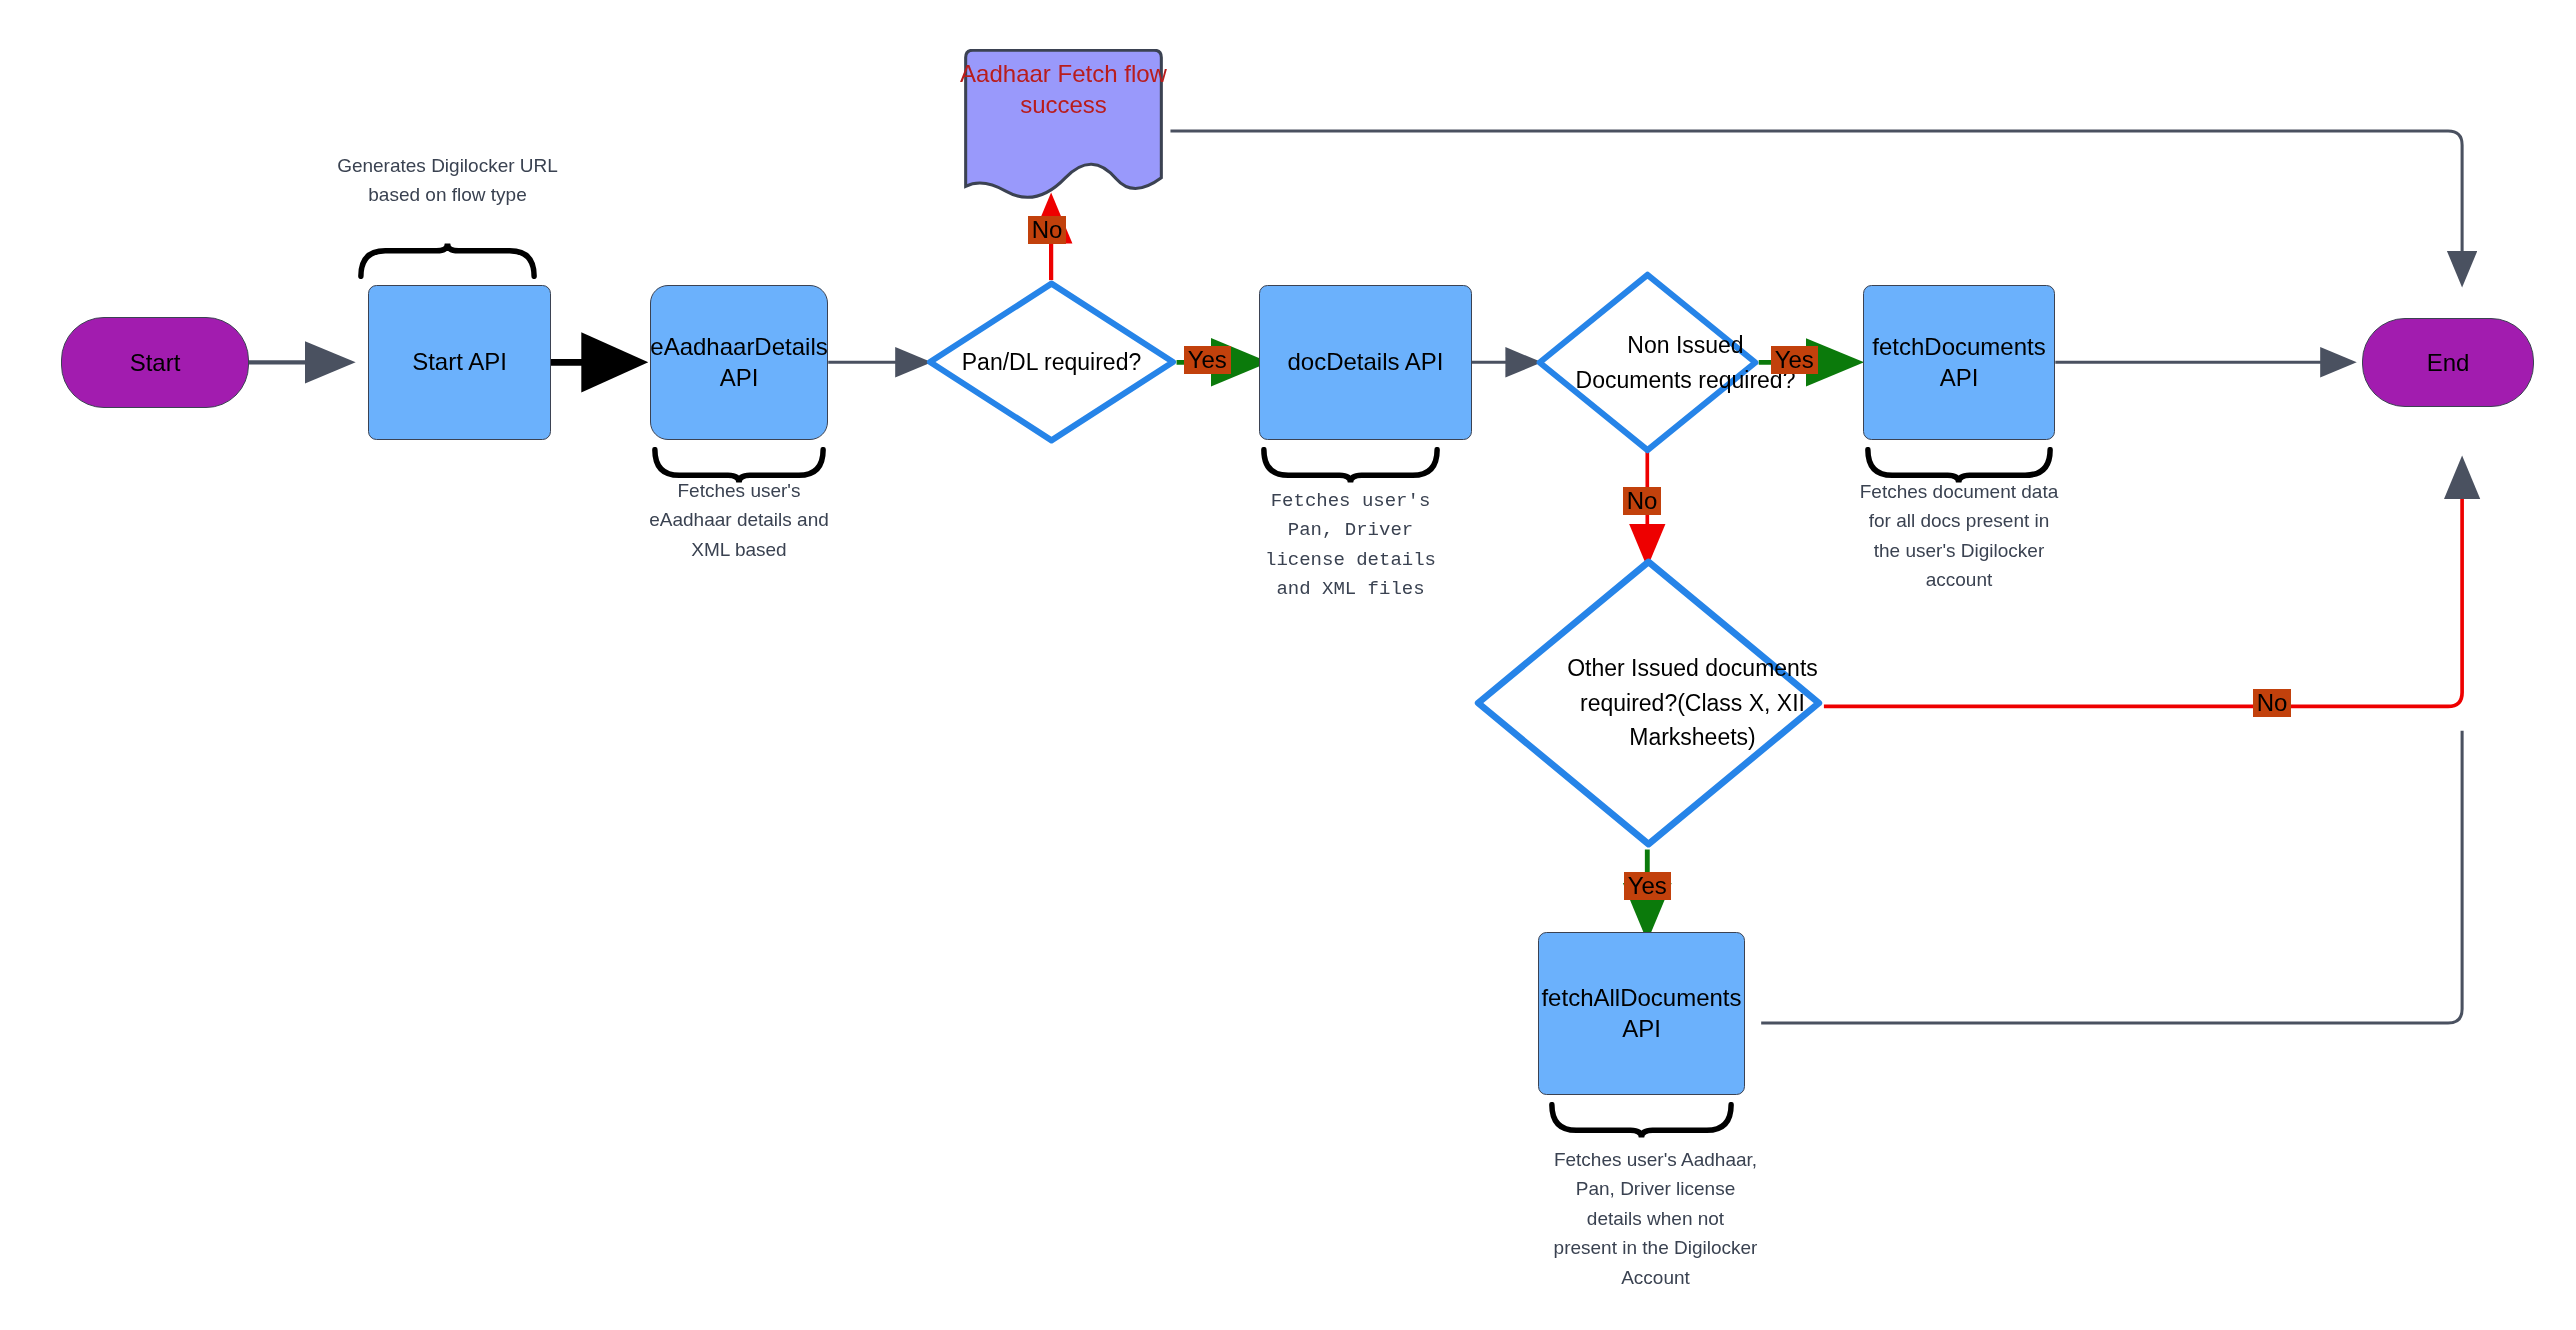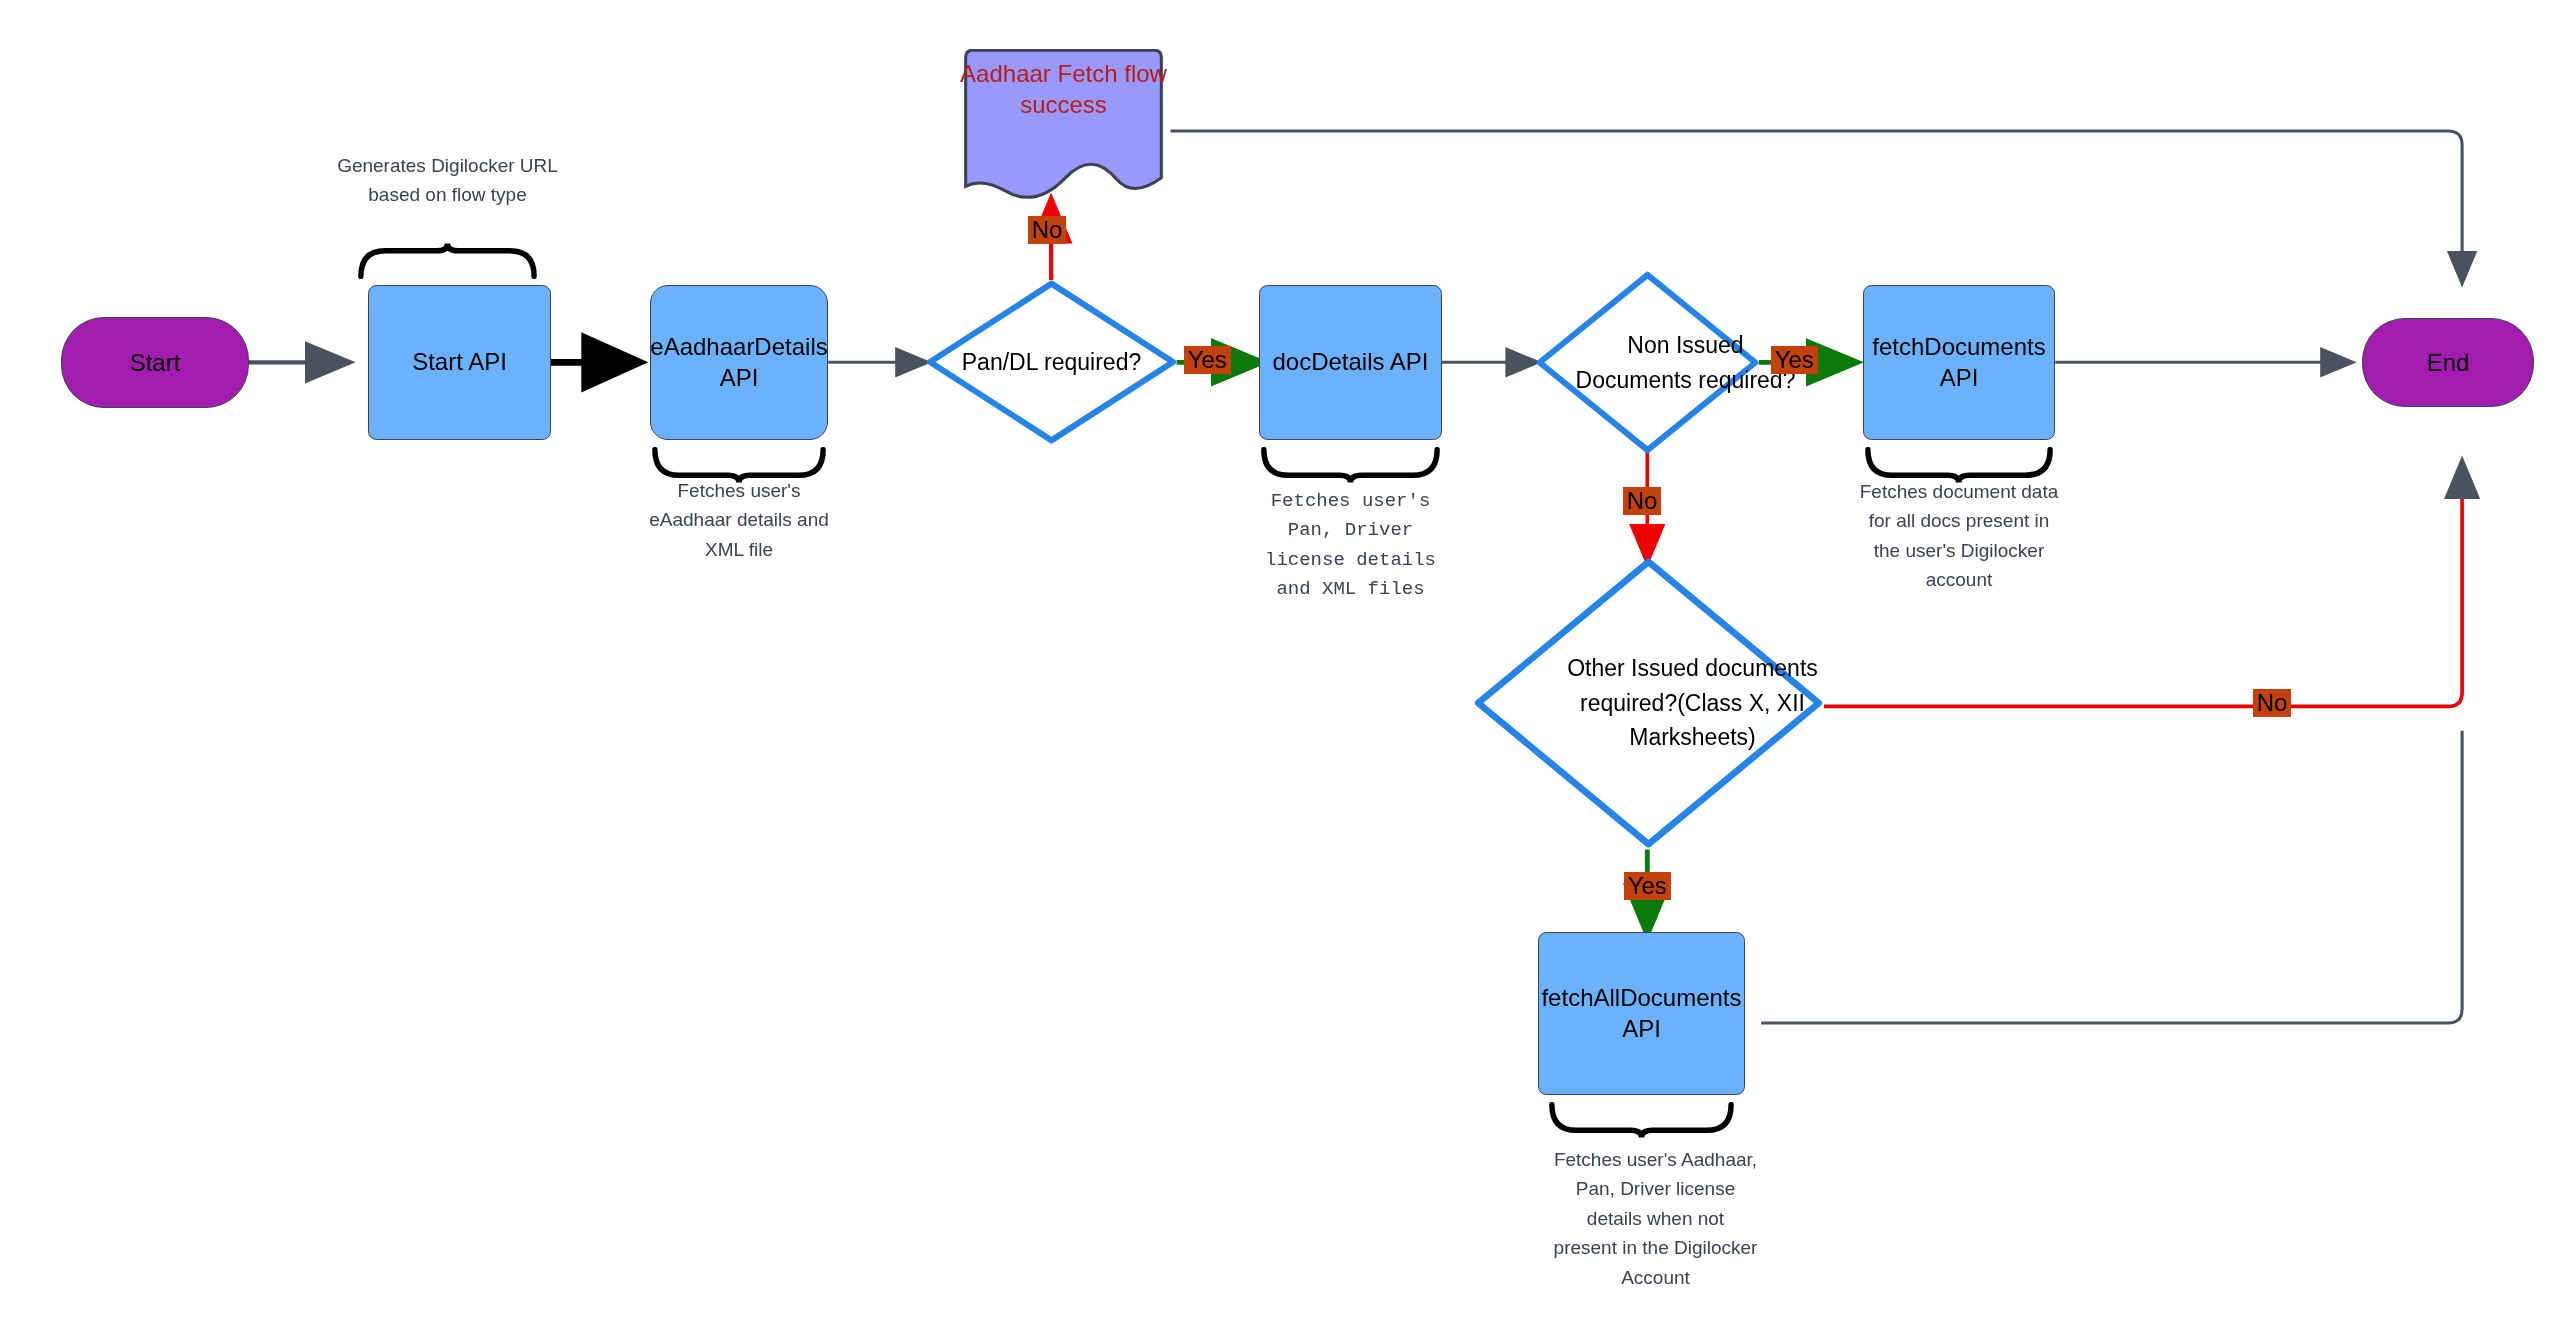--- a/index.html
+++ b/index.html
@@ -183,21 +183,21 @@
 
   <div class="docnode" style="left:957px; top:49px; width:213px; height:158px;">
     <svg width="213" height="158" viewBox="0 0 350 260" xmlns="http://www.w3.org/2000/svg">
       <path d="M 14 14 Q 14 2 26 2 L 324 2 Q 336 2 336 14 L 336 212
                Q 290 246 262 214 Q 222 166 178 212 Q 130 262 80 234
                Q 42 212 14 226 Z" fill="#9999FB" stroke="#3B4252" stroke-width="5"></path>
     </svg>
     <div class="doclabel">Aadhaar Fetch flow success</div>
   </div>
 
-  <div class="node process" style="left:1259px; top:285px; width:183px; height:155px;">
+  <div class="node process" style="left:1259px; top:285px; width:213px; height:155px;">
     <span>docDetails API</span>
   </div>
 
   <div class="decision-wrap" style="left:1536px; top:271px; width:223px; height:183px;">
     <svg width="223" height="183" viewBox="0 0 366 300" xmlns="http://www.w3.org/2000/svg">
       <path d="M 183 6 L 360 150 L 183 294 L 6 150 Z" fill="#ffffff" stroke="#2684E8" stroke-width="10" stroke-linejoin="round"></path>
     </svg>
     <div class="decision-label" style="padding:0 38px;">Non Issued Documents required?</div>
   </div>
 
@@ -235,21 +235,21 @@
   <svg class="brace" style="left:1863px; top:447px; width:192px; height:37px;" viewBox="0 0 315 60" xmlns="http://www.w3.org/2000/svg">
     <path d="M 8 4 Q 8 46 48 46 L 139 46 Q 157 46 157 58 Q 157 46 175 46 L 266 46 Q 307 46 307 4" fill="none" stroke="#000000" stroke-width="9" stroke-linecap="round"></path>
   </svg>
 
   <svg class="brace" style="left:1547px; top:1102px; width:189px; height:37px;" viewBox="0 0 310 60" xmlns="http://www.w3.org/2000/svg">
     <path d="M 8 4 Q 8 46 48 46 L 137 46 Q 155 46 155 58 Q 155 46 173 46 L 262 46 Q 302 46 302 4" fill="none" stroke="#000000" stroke-width="9" stroke-linecap="round"></path>
   </svg>
 
   <div class="annotation" style="left:332px; top:151px; width:231px;">Generates Digilocker URL based on flow type</div>
 
-  <div class="annotation" style="left:641px; top:476px; width:196px;">Fetches user's eAadhaar details and XML file</div>
+  <div class="annotation" style="left:641px; top:476px; width:196px;">Fetches user's eAadhaar details and XML based</div>
 
   <div class="annotation" style="left:1247px; top:487px; width:207px;font-family:Liberation Mono, monospace;">Fetches user's Pan, Driver license details and XML files</div>
 
   <div class="annotation" style="left:1854px; top:477px; width:210px;">Fetches document data for all docs present in the user's Digilocker account</div>
 
   <div class="annotation" style="left:1540px; top:1145px; width:205px;margin-left:13px;">Fetches user's Aadhaar, Pan, Driver license details when not present in the Digilocker Account</div>
 
   <div class="edge-label" style="left:1028px; top:216px;">No</div>
 
   <div class="edge-label" style="left:1184px; top:346px;">Yes</div>

